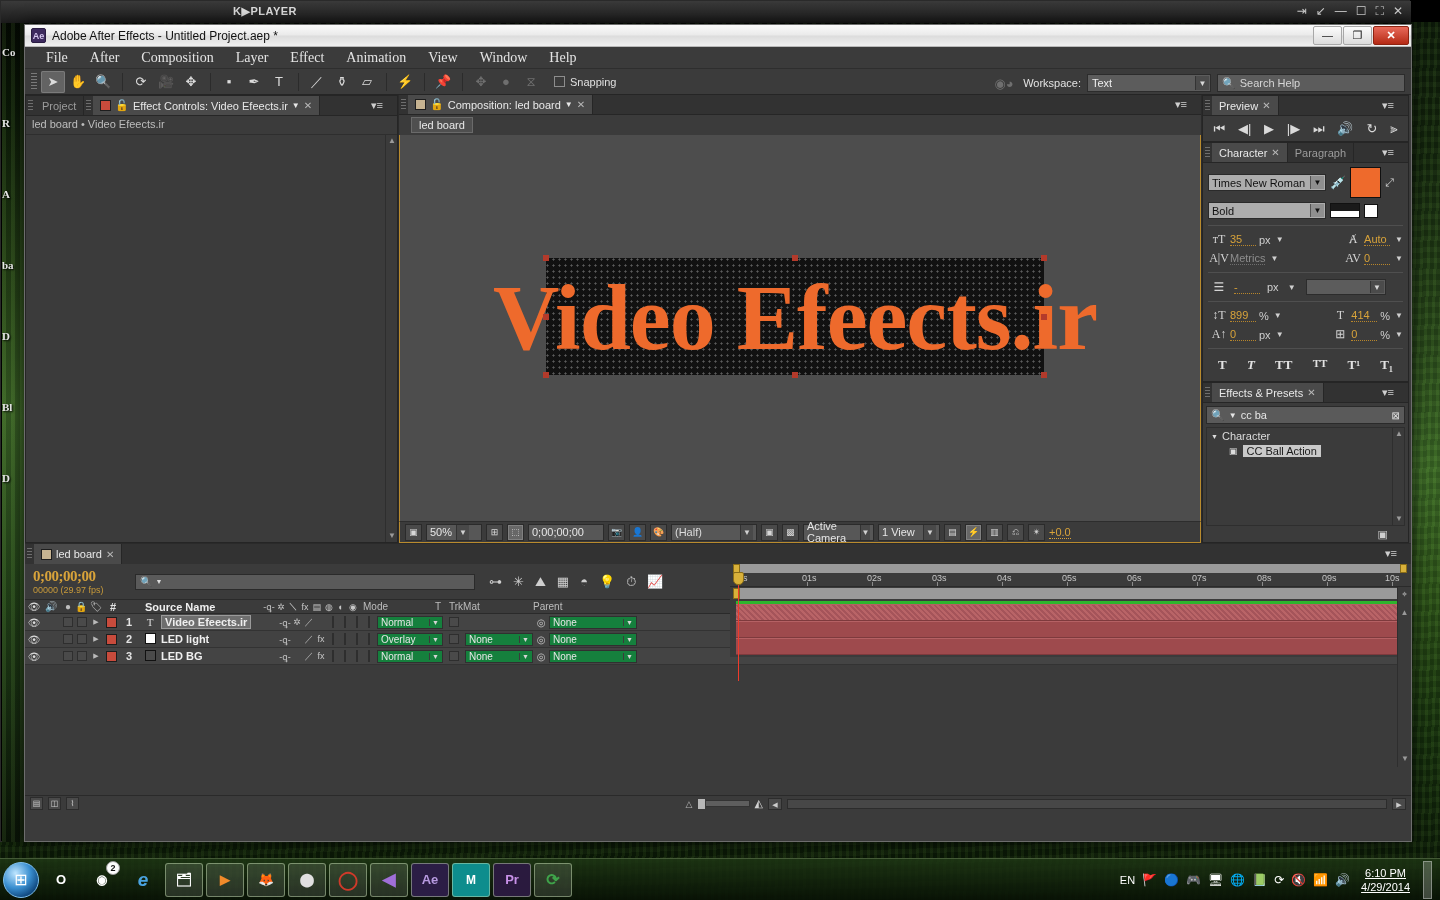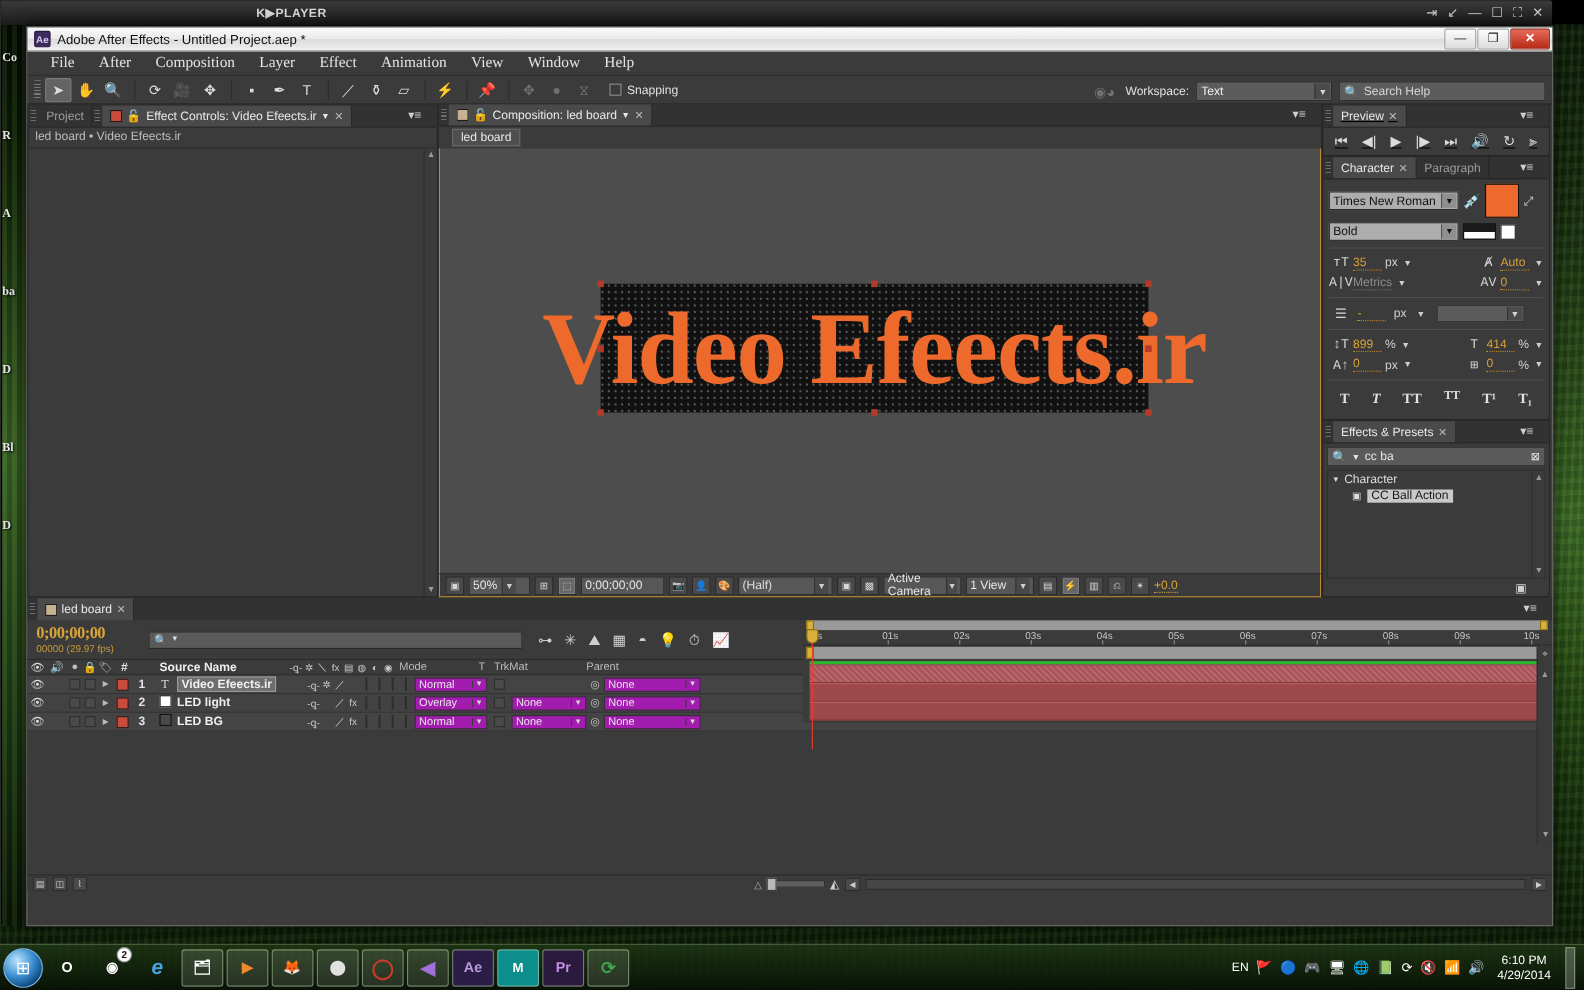--- a/index.html
+++ b/index.html
@@ -180,34 +180,34 @@
          font-size:9px; display:flex; align-items:center; justify-content:center;}
   .cbtn.on{ background:#676767; box-shadow:inset 0 0 0 1px #808080;}
   .cfield{ height:17px; background:#575757; border:1px solid #2b2b2b; color:#e6e6e6; font-size:11px;
            display:flex; align-items:center; padding:0 3px;}
   .cfield .arw{ width:13px; background:#494949; border-left:1px solid #333; margin-left:4px; height:15px;
                 display:flex;align-items:center;justify-content:center;font-size:8px;color:#d0d0d0;}
   #reslabel{ color:#ddd; }
   .orangeval{ color:#d8a33a; font-size:11px; border-bottom:1px dotted #d8a33a;}
   
   #col-right{ width:208px; display:flex; flex-direction:column; border-left:1px solid #2a2a2a;}
-  #p-preview{ height:47px;text-decoration:underline; }
+  #p-preview{ height:47px; }
   #preview-row{ flex:1; display:flex; align-items:center; justify-content:space-around; padding:0 4px;}
   #preview-row .pb{ color:#dadada; font-size:13px; }
   #p-character{ height:240px; }
   .char-body{ padding:4px 5px; display:flex; flex-direction:column; gap:4px; }
   .fontsel{
     height:17px; background:#adadad; border:1px solid #2a2a2a; color:#111; font-size:11px;
     display:flex; align-items:center; padding:0 3px; position:relative; width:118px;
   }
   .fontsel .arw{ position:absolute; right:1px; top:1px; bottom:1px; width:14px; background:#8f8f8f;
                  border-left:1px solid #555; font-size:8px; color:#111; display:flex;align-items:center;justify-content:center;}
   .cgrp{ display:flex; align-items:center; gap:4px;}
   .crow{ display:flex; align-items:center; }
-  .cicon{ width:22px; color:#d4d4d4; font-size:12px; font-family:Liberation Mono, monospace; text-align:center;}
+  .cicon{ width:22px; color:#d4d4d4; font-size:12px; font-family:Liberation Serif, serif; text-align:center;}
   .cval{ color:#d8a33a; font-size:11px; border-bottom:1px dotted #b8862b; min-width:26px; }
   .cval.gray{ color:#8d8d8d; border-bottom-color:#6e6e6e;}
   .cunit{ color:#cfcfcf; font-size:11px; margin-left:3px;}
   .cdd{ color:#cfcfcf; font-size:8px; margin-left:5px;}
   .sepline{ height:1px; background:#4f4f4f; margin:2px 0;}
   .swatch-fg{ width:31px; height:31px; background:#ee6a2c; border:1px solid #101010;}
   .tstyle-row{ display:flex; justify-content:space-around; color:#e2e2e2;
                font-family:"Liberation Serif",serif; font-size:13px; font-weight:bold; padding-top:2px;}
   #p-effects{ flex:1; }
   #fx-search{
@@ -238,21 +238,21 @@
   .minibox{ width:10px; height:10px; background:#4a4a4a; border:1px solid #2e2e2e;}
   .c-tri{ width:14px; text-align:center; color:#b9b9b9; font-size:7px;}
   .c-color{ width:16px; display:flex; justify-content:center;}
   .c-num{ width:20px; color:#e3e3e3; font-size:11px; font-weight:bold; text-align:center;}
   .c-type{ width:22px; text-align:center; color:#ddd; font-family:"Liberation Serif",serif; font-size:11px;}
   .c-name{ width:118px; color:#efefef; font-size:11px; font-weight:bold;}
   .c-name .sel{ background:#6e6e6e; border:1px solid #9a9a9a; padding:0 3px; display:inline-block; height:14px;
                 line-height:13px; min-width:auto;}
   .sw{ width:12px; text-align:center; color:#c7c7c7; font-size:9px;}
   .c-mode{ width:68px; }
-  .modebox{ height:13px; background:#a21caf; border:1px solid #303030; color:#e6e6e6; font-size:10px;
+  .modebox{ height:13px; background:#15803d; border:1px solid #303030; color:#e6e6e6; font-size:10px;
             display:flex; align-items:center; padding:0 3px; position:relative;}
   .modebox .arw{ position:absolute; right:1px; width:12px; text-align:center; font-size:7px; color:#d5d5d5;
                  border-left:1px solid #3b3b3b;}
   .c-t{ width:22px; display:flex; justify-content:center;}
   .c-trk{ width:68px;}
   .c-par{ width:16px; text-align:center; color:#c9c9c9; font-size:10px;}
   .c-parent{ width:88px;}
   
   #tl-graph{ position:absolute; left:705px; top:0; right:0; bottom:0; }
   #tl-ruler{ height:14px; background:#3b3b3b; position:relative; border-bottom:1px solid #2a2a2a;}
@@ -290,21 +290,21 @@
     font-size:13px; font-weight:bold; color:#fff; position:relative;
   }
   .tbico.framed{ border:1px solid rgba(210,235,190,.45); background:rgba(255,255,255,.12);}
   .badge{
     position:absolute; top:-2px; right:1px; width:14px;height:14px;border-radius:50%;
     background:#fdfdfd; color:#111; font-size:9px; display:flex;align-items:center;justify-content:center;
     border:1px solid #999;
   }
   #tray{ position:absolute; right:0; top:0; height:42px; display:flex; align-items:center; gap:7px; padding-right:8px;}
   #tray .ti{ font-size:12px; color:#fff; }
-  #clock{ color:#fff; font-size:11px; text-align:center; line-height:14px; margin-left:4px;}
+  #clock{ color:#fff; font-size:11px; text-align:center; line-height:14px; margin-left:4px;text-decoration:underline;}
   #showdesk{ width:9px; height:38px; margin-left:6px; background:rgba(255,255,255,.22);
              border:1px solid rgba(255,255,255,.35);}
 </style>
 </head>
 <body>
 
 <div id="desktop"></div>
 <div id="desktop-top-black"></div>
 
 <div class="desk-icons">

